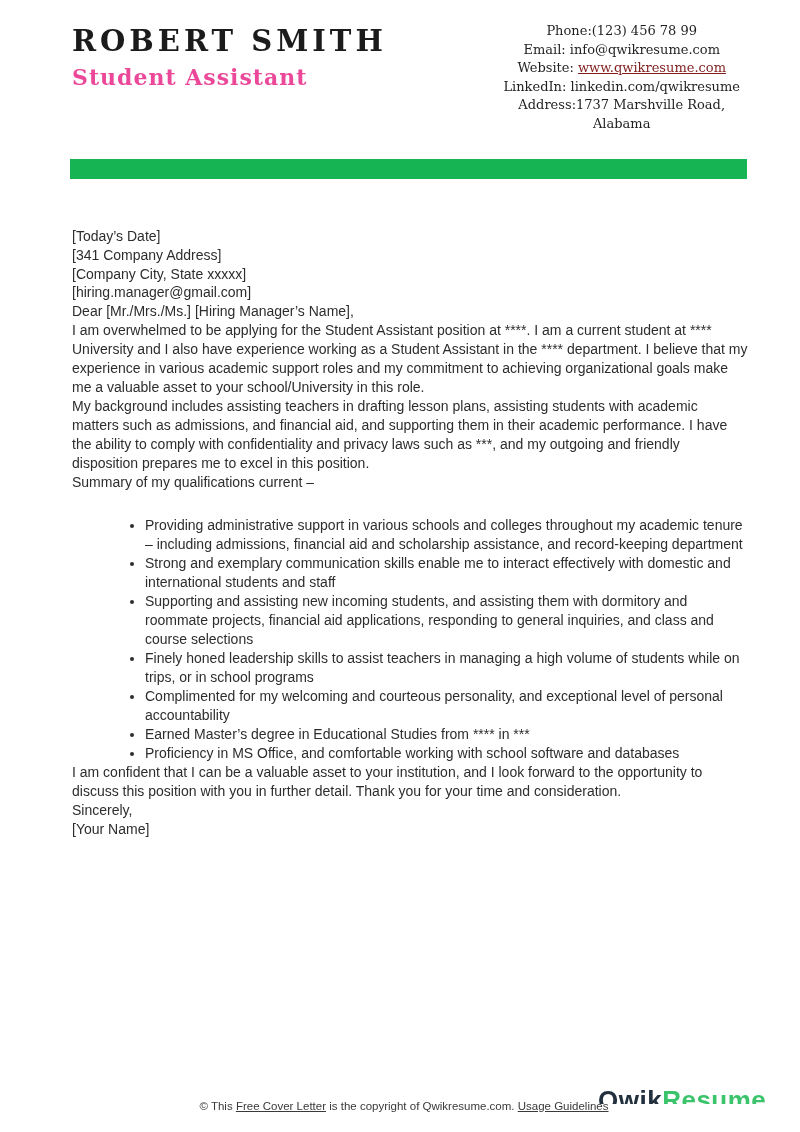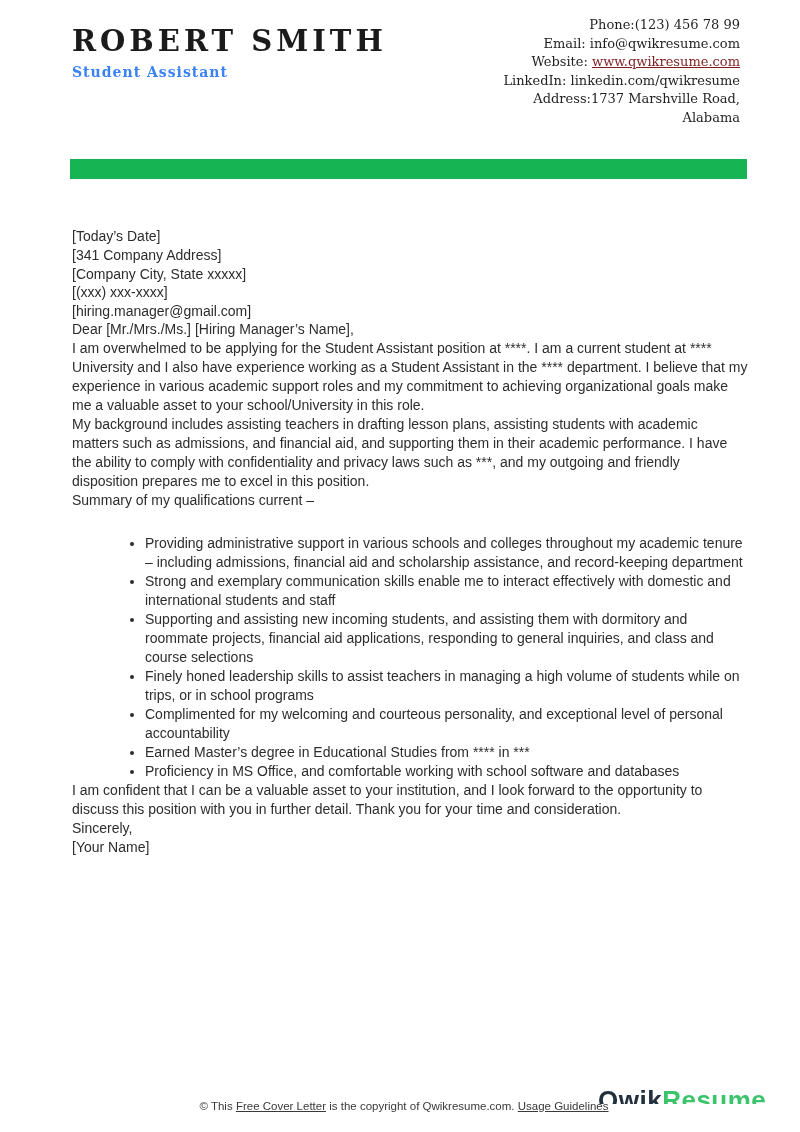--- a/index.html
+++ b/index.html
@@ -22,31 +22,31 @@
     font-family: "DejaVu Serif", serif;
     font-weight: 700;
     font-size: 29px;
     letter-spacing: 4px;
     color: #1b1b1b;
     white-space: nowrap;
   }
   .candidate-title {
     font-family: "DejaVu Serif", serif;
     font-weight: 700;
-    font-size: 14px;
+    font-size: 22px;
     letter-spacing: 1px;
-    color: #3b82f6;
+    color: #ec4899;
     margin-top: 6px;
     white-space: nowrap;
   }
   .contact-block {
     position: absolute;
-    top: 16px;
+    top: 22px;
     right: 60px;
-    text-align: right;
+    text-align: center;
     font-family: "DejaVu Serif", serif;
     font-size: 13px;
     line-height: 18.5px;
     color: #1f1f1f;
   }
   .contact-line { white-space: nowrap; }
   .website-link { text-decoration: underline; color: #7f1d1d; cursor: pointer; }
 
   
   .green-bar {
@@ -134,21 +134,20 @@
   </div>
 
   <div class="green-bar"></div>
 
   <div class="letter">
     <p class="date-line">[Today’s Date]</p>
 
     <div class="recipient-block">
       <div>[341 Company Address]</div>
       <div>[Company City, State xxxxx]</div>
-      <div>[(xxx) xxx-xxxx]</div>
       <div>[hiring.manager@gmail.com]</div>
     </div>
 
     <p class="salutation">Dear [Mr./Mrs./Ms.] [Hiring Manager’s Name],</p>
 
     <p class="para-1">I am overwhelmed to be applying for the Student Assistant position at ****. I am a current student at **** University and I also have experience working as a Student Assistant in the **** department. I believe that my experience in various academic support roles and my commitment to achieving organizational goals make me a valuable asset to your school/University in this role.</p>
 
     <p class="para-2">My background includes assisting teachers in drafting lesson plans, assisting students with academic matters such as admissions, and financial aid, and supporting them in their academic performance. I have the ability to comply with confidentiality and privacy laws such as ***, and my outgoing and friendly disposition prepares me to excel in this position.</p>
 
     <p class="summary-heading">Summary of my qualifications current –</p>

